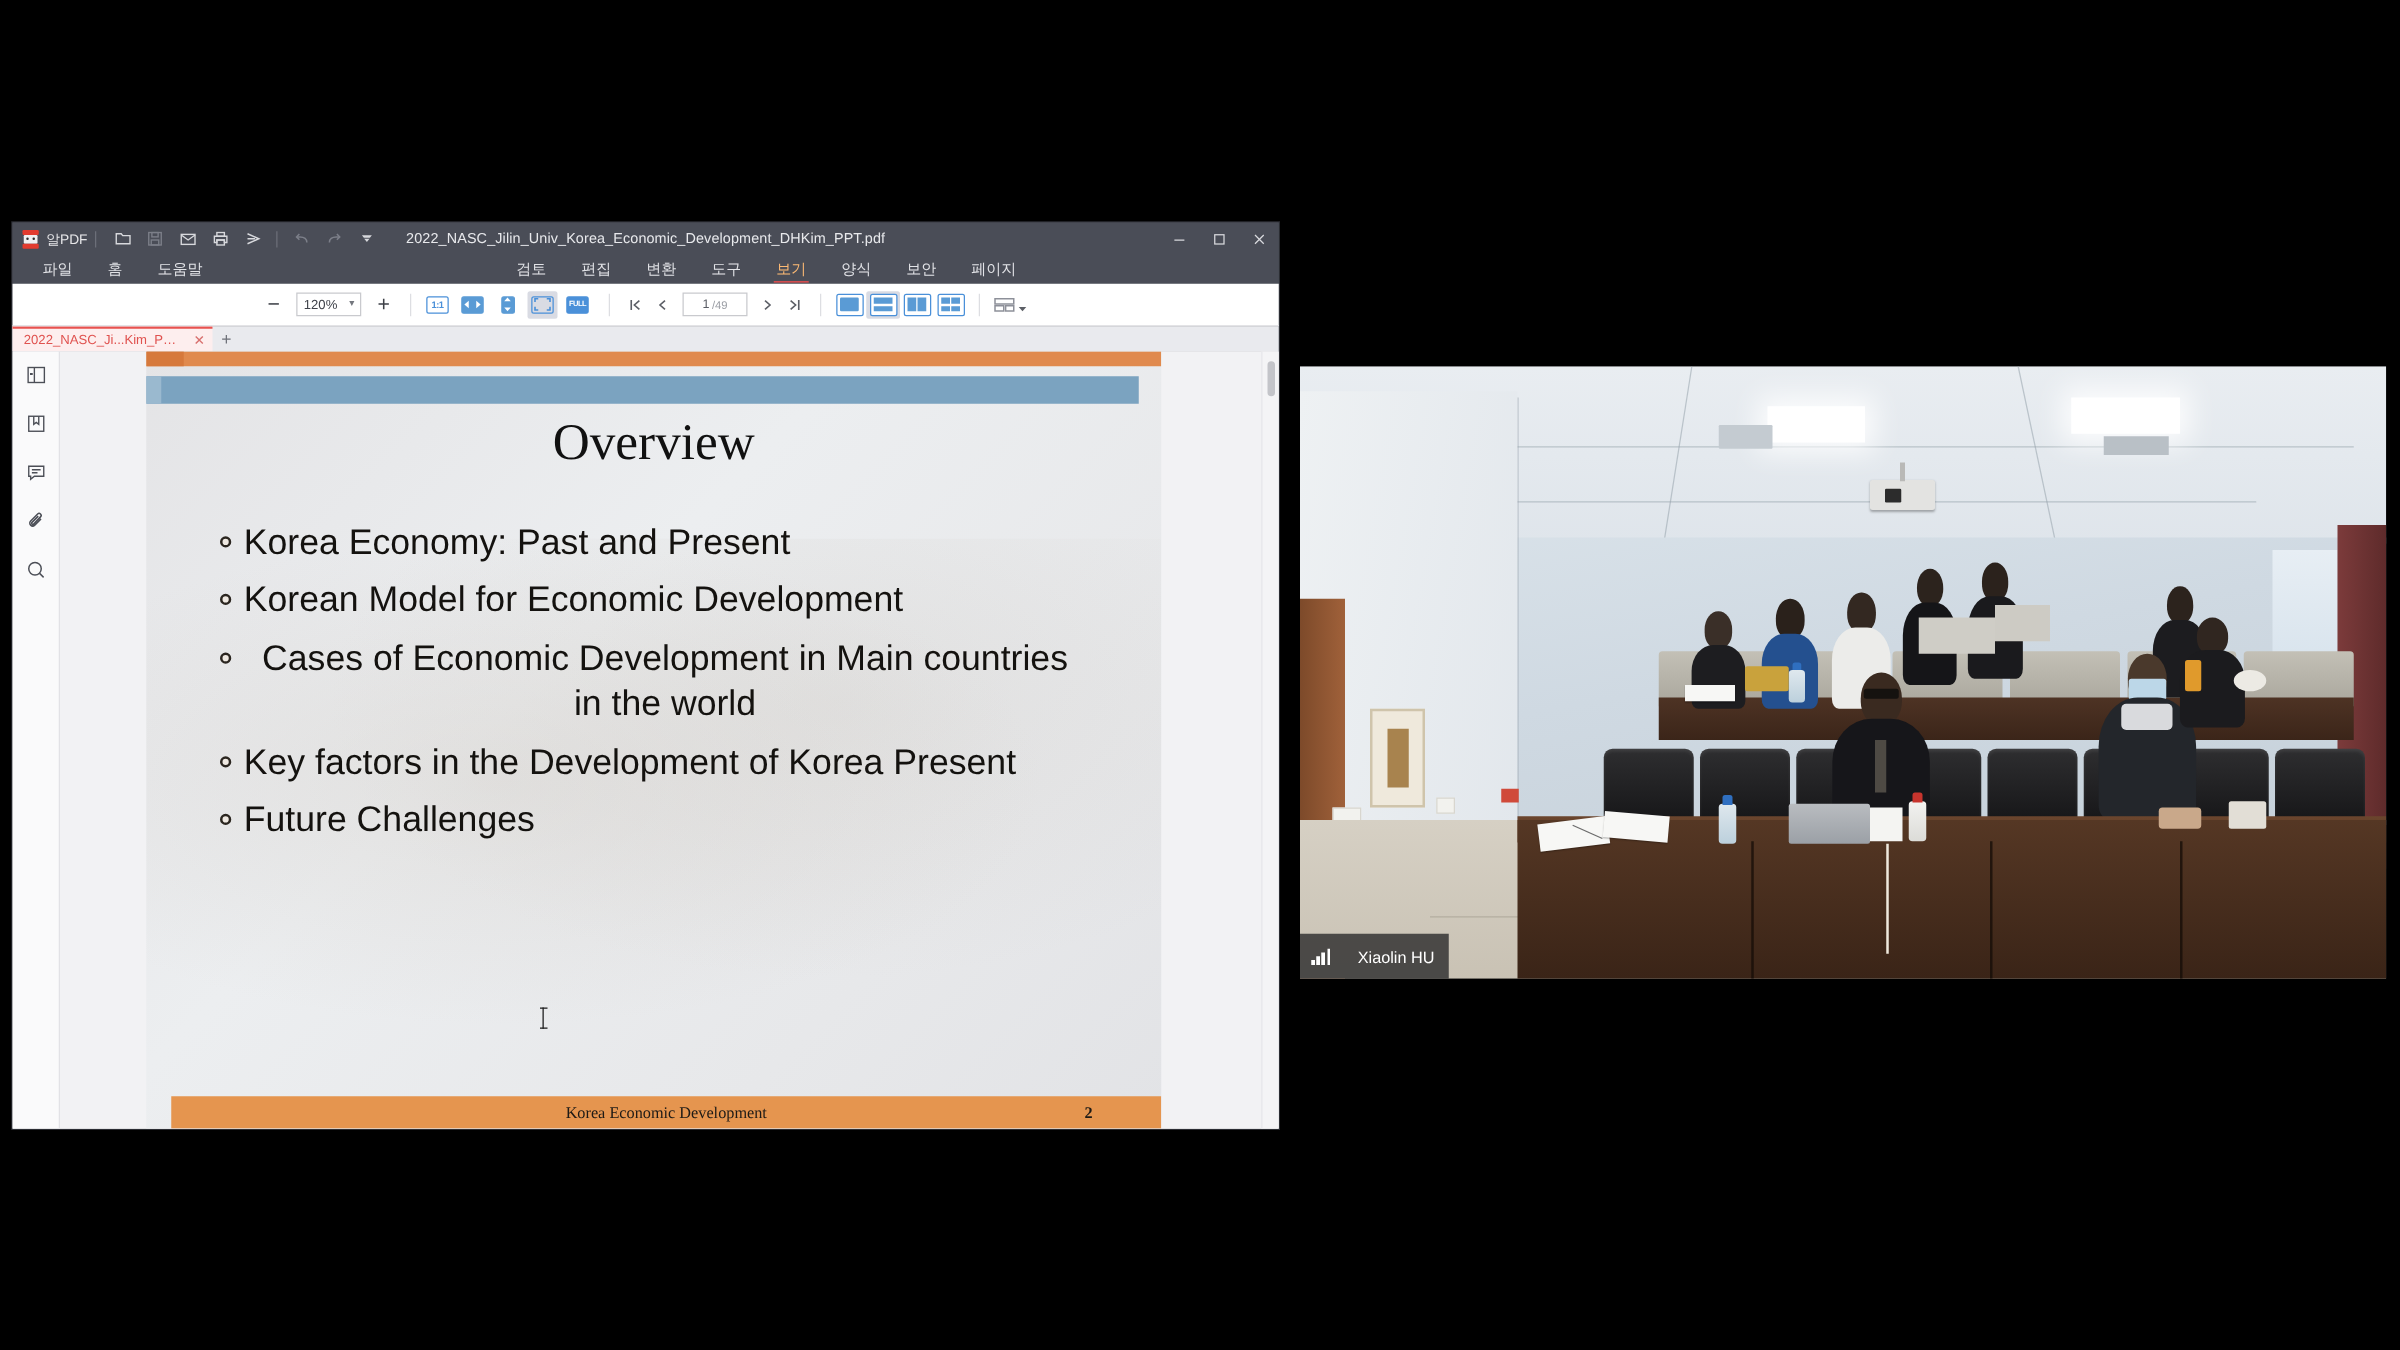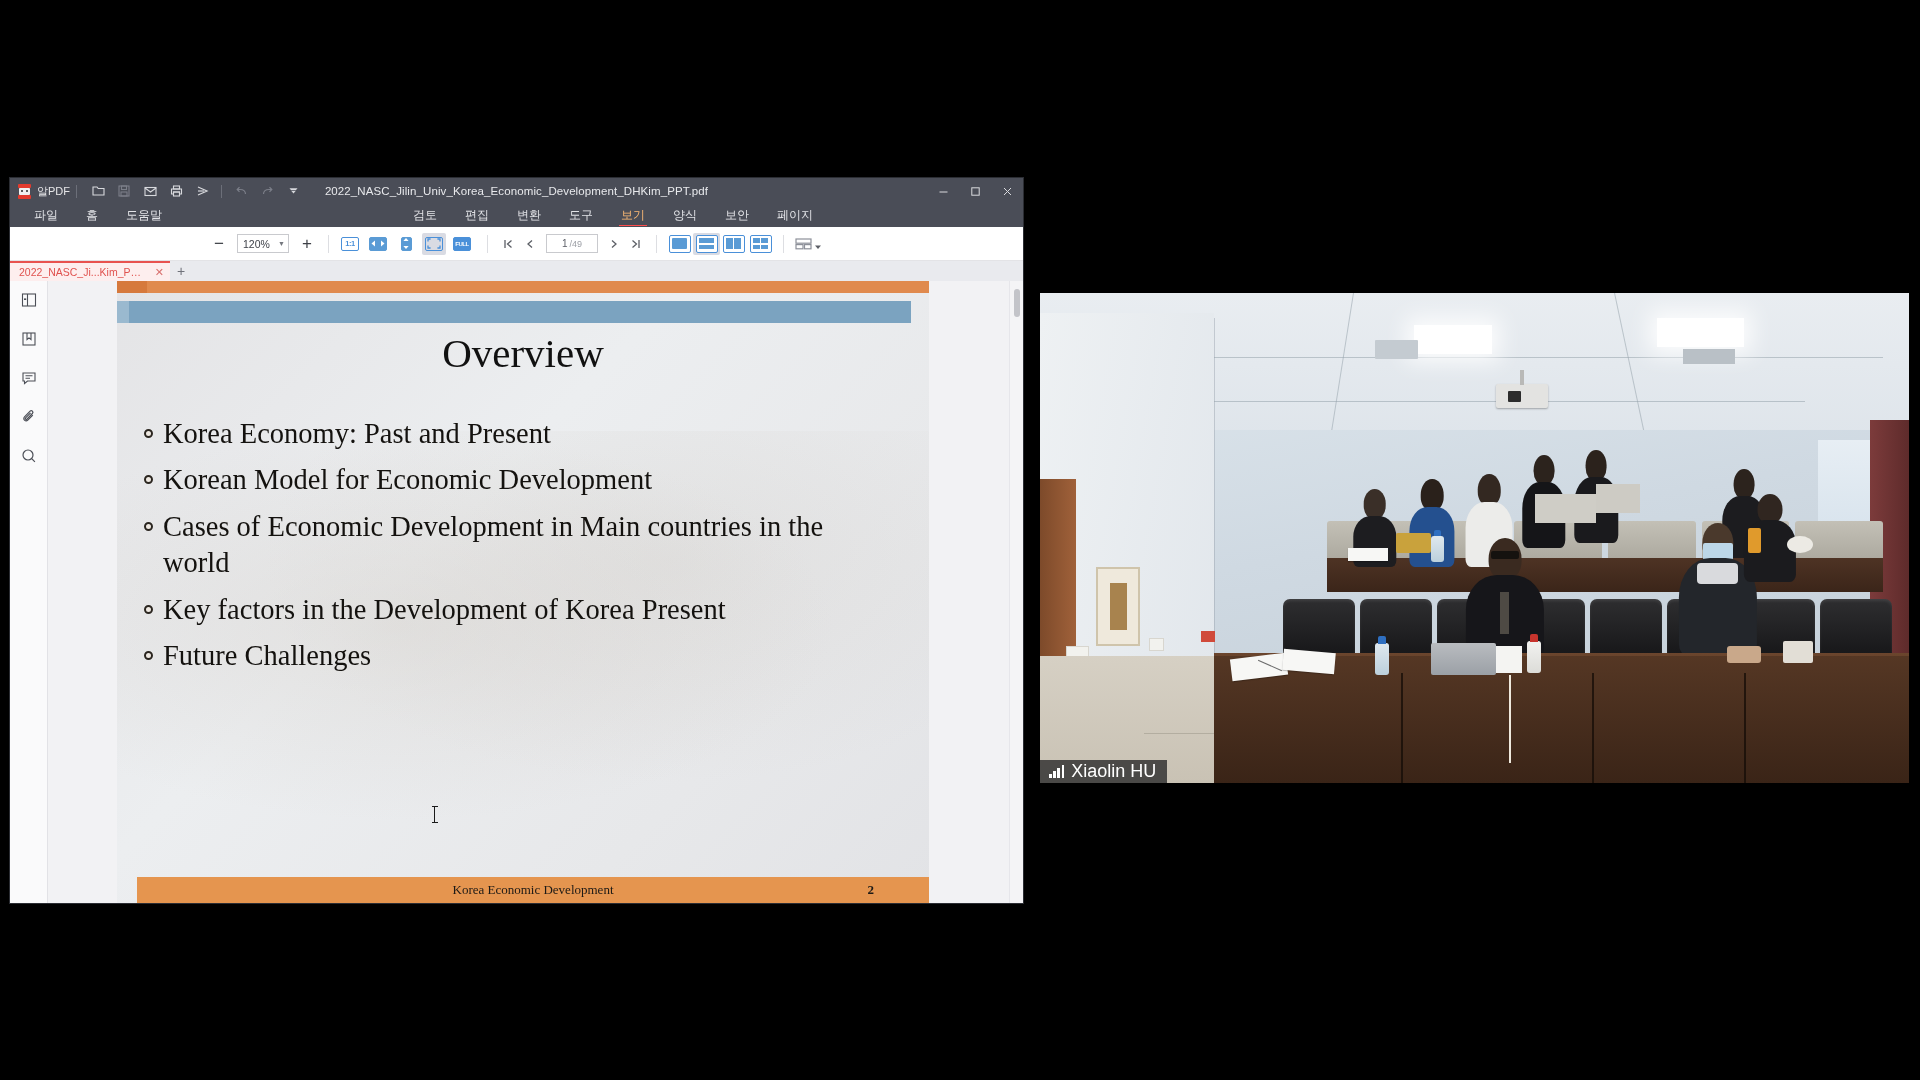--- a/index.html
+++ b/index.html
@@ -147,22 +147,22 @@
   }
   .slide-topband { position:absolute; left:0; top:0; right:0; height:12px; background:#e08a4e; }
   .slide-topband .cap { position:absolute; left:0; top:0; width:30px; height:12px; background:#d6793c; }
   .slide-bluebar { position:absolute; left:0; top:20px; right:18px; height:22px; background:#7ba3c0; }
   .slide-bluebar .cap { position:absolute; left:0; top:0; width:12px; height:22px; background:#9ab9cf; }
   .slide-title {
     position:absolute; left:0; right:0; top:48px; text-align:center;
     font-family:"Liberation Serif", serif; font-size:41px; color:#111; font-weight:400;
   }
   .slide-list {
-    position:absolute; left:27px; right:40px; top:135px;
-    font-family:Liberation Serif, serif; color:#14120f;
+    position:absolute; left:59px; right:40px; top:135px;
+    font-family:Liberation Sans, sans-serif; color:#14120f;text-align:center;
   }
   .blt { display:flex; align-items:flex-start; gap:10px; margin-bottom:10px; font-size:28.5px; line-height:1.28; }
   .blt .dot {
     flex:0 0 auto; margin-top:13px; width:9px; height:9px; border-radius:50%;
     border:2.6px solid #2b2620; background:#efe9e2;
   }
   .blt .txt { padding-right:20px; }
   .slide-ghost {
     position:absolute; left:0; right:0; top:150px; bottom:40px;
     background:radial-gradient(ellipse at 35% 45%, rgba(205,198,190,.33) 0%, rgba(205,198,190,0) 58%),
@@ -275,23 +275,23 @@
   .v-bottle { position:absolute; background:linear-gradient(#dfe8ee,#bcd0dc); border-radius:3px; }
   .v-bottle .capb { position:absolute; left:22%; top:-22%; width:56%; height:24%; background:#2f6fc0; border-radius:2px 2px 0 0; }
   .v-laptop {
     position:absolute; background:linear-gradient(#b9bcc0,#9ba0a6); border-radius:2px;
   }
   .v-cable {
     position:absolute; width:2px; background:#efe9dd;
   }
 
   .v-label {
-    position:absolute; left:0; bottom:0; height:23px;
-    background:rgba(38,38,40,.78); display:flex; align-items:center; gap:7px;
-    padding:0 11px 0 9px; color:#fff; font-size:18px;
+    position:absolute; left:0; bottom:0; height:36px;
+    background:rgba(38,38,40,.78); display:flex; align-items:center; gap:22px;
+    padding:0 11px 0 9px; color:#fff; font-size:13px;
   }
   .sigbars { display:flex; align-items:flex-end; gap:1.6px; height:13px; }
   .sigbars i { width:2.6px; background:#fff; display:block; }
   .sigbars i:nth-child(1){height:4px;} .sigbars i:nth-child(2){height:7px;}
   .sigbars i:nth-child(3){height:10px;} .sigbars i:nth-child(4){height:13px;}
 </style>
 </head>
 <body>
 
 <div id="root">

